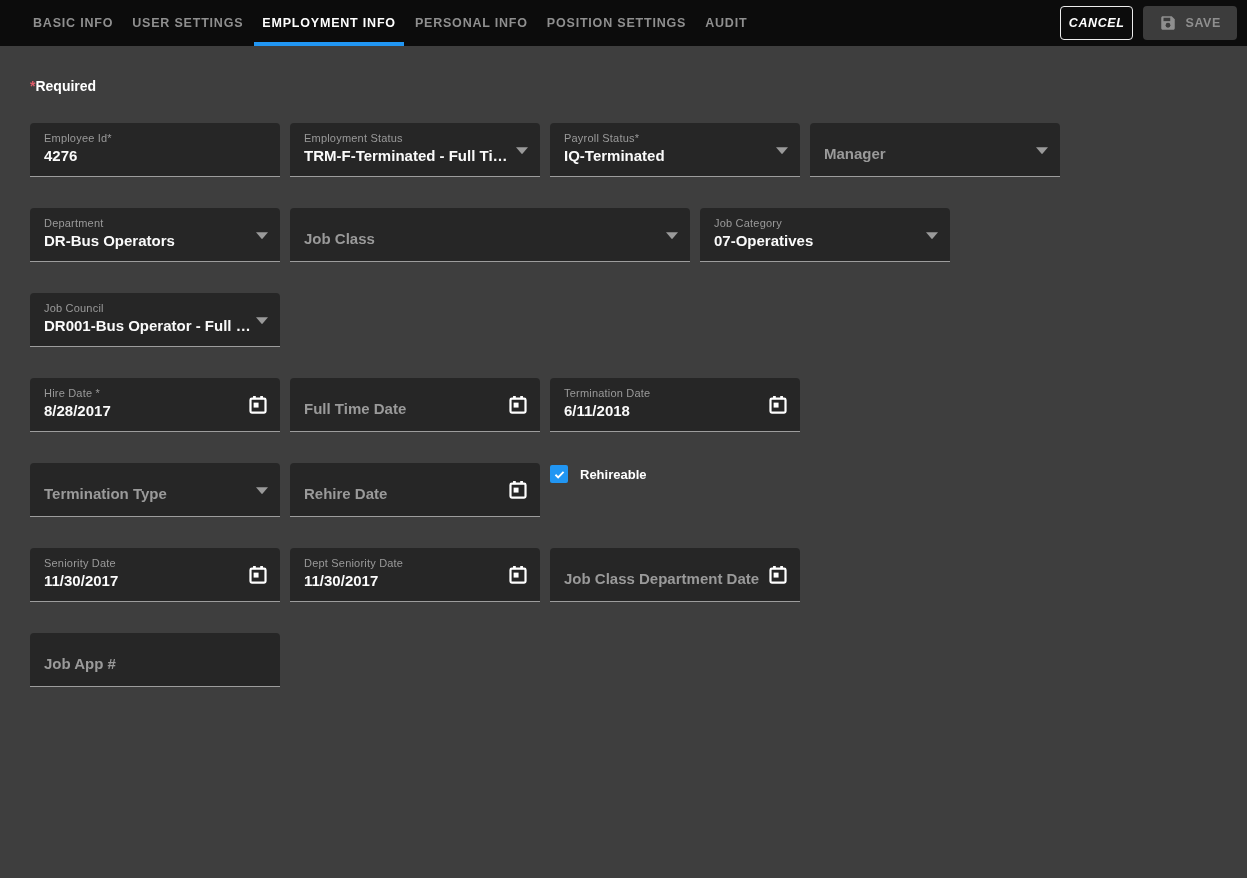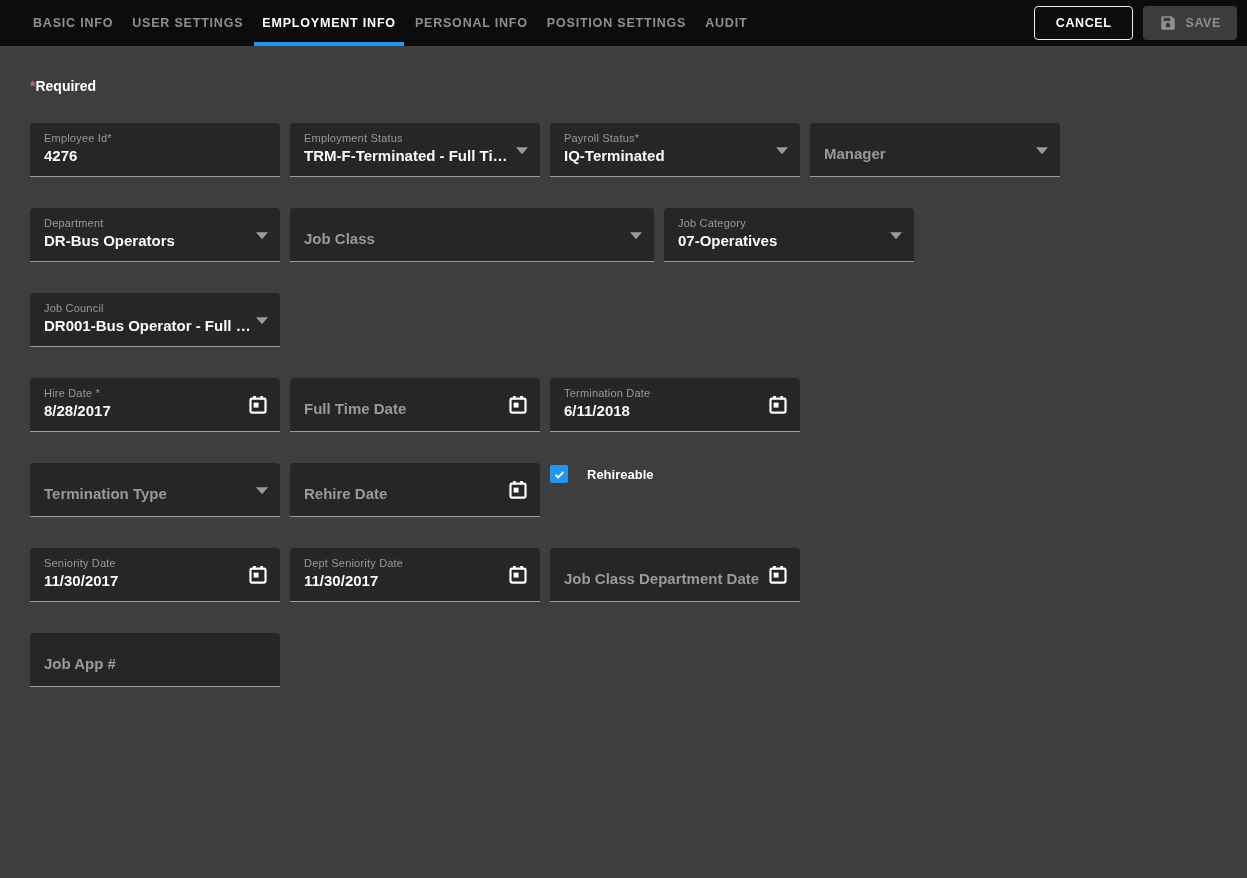--- a/index.html
+++ b/index.html
@@ -24,57 +24,57 @@
   .tab.active { color:#ffffff; }
   .tab.active::after {
     content:""; position:absolute; left:-8px; right:-8px; bottom:0;
     height:4px; background:#2196f3;
   }
   .topbar-actions { display:flex; gap:10px; align-items:center; }
   .btn {
     height:34px; border-radius:4px; font-weight:700; font-size:12.5px;
     letter-spacing:.6px; font-family:inherit; cursor:pointer; white-space:nowrap;
   }
-  .btn-cancel { background:transparent; border:1px solid #ececec; color:#ffffff; padding:0 21px; }
+  .btn-cancel { background:transparent; border:1px solid #ececec; color:#ffffff; padding:0 8px;font-style:italic; }
   .btn-save {
     background:#3c3c3c; border:none; color:#8f8f8f; padding:0 16px;
     display:flex; align-items:center; gap:8px;
   }
   .btn-save svg { display:block; }
   
   .required-note { margin:32px 3px 29px 30px; font-size:14px; font-weight:700; color:#ffffff; }
   .required-note .star { color:#e05c6a; }
   .row { display:flex; gap:10px; margin:0 0 31px 30px; align-items:flex-start; }
   .field {
     position:relative; height:54px; background:#262626;
     border-radius:4px 4px 0 0; border-bottom:1px solid rgba(255,255,255,.55);
     padding:9px 30px 0 14px; cursor:pointer; overflow:hidden;
   }
-  .w250 { width:250px; } .w400 { width:364px; }
+  .w250 { width:250px; } .w400 { width:400px; }
   .f-label {
     font-size:11px; color:#9a9a9a; letter-spacing:.2px; white-space:nowrap;
   }
   .f-value {
     font-size:15px; font-weight:700; color:#fafafa; margin-top:3px;
     white-space:nowrap; overflow:hidden;
   }
   .field.empty { display:flex; align-items:center; padding-top:8px; }
   .f-placeholder {
     font-size:15px; font-weight:700; color:#9a9a9a; white-space:nowrap; overflow:hidden;
   }
   .caret {
     position:absolute; right:12px; top:50%; transform:translateY(-40%);
     width:0; height:0;
     border-left:6px solid transparent; border-right:6px solid transparent;
     border-top:7px solid #9a9a9a;
   }
   .cal-icon { position:absolute; right:11px; top:50%; transform:translateY(-50%); }
   .cal-icon svg { display:block; }
   
-  .checkbox-row { display:flex; align-items:center; gap:19px; margin-top:2px; cursor:pointer; }
+  .checkbox-row { display:flex; align-items:center; gap:12px; margin-top:2px; cursor:pointer; }
   .checkbox {
     width:18px; height:18px; background:#2196f3; border-radius:2px;
     display:flex; align-items:center; justify-content:center;
   }
   .cb-label { font-size:13px; font-weight:700; color:#ffffff; }
 </style>
 </head>
 <body>
 
 <header class="topbar">

